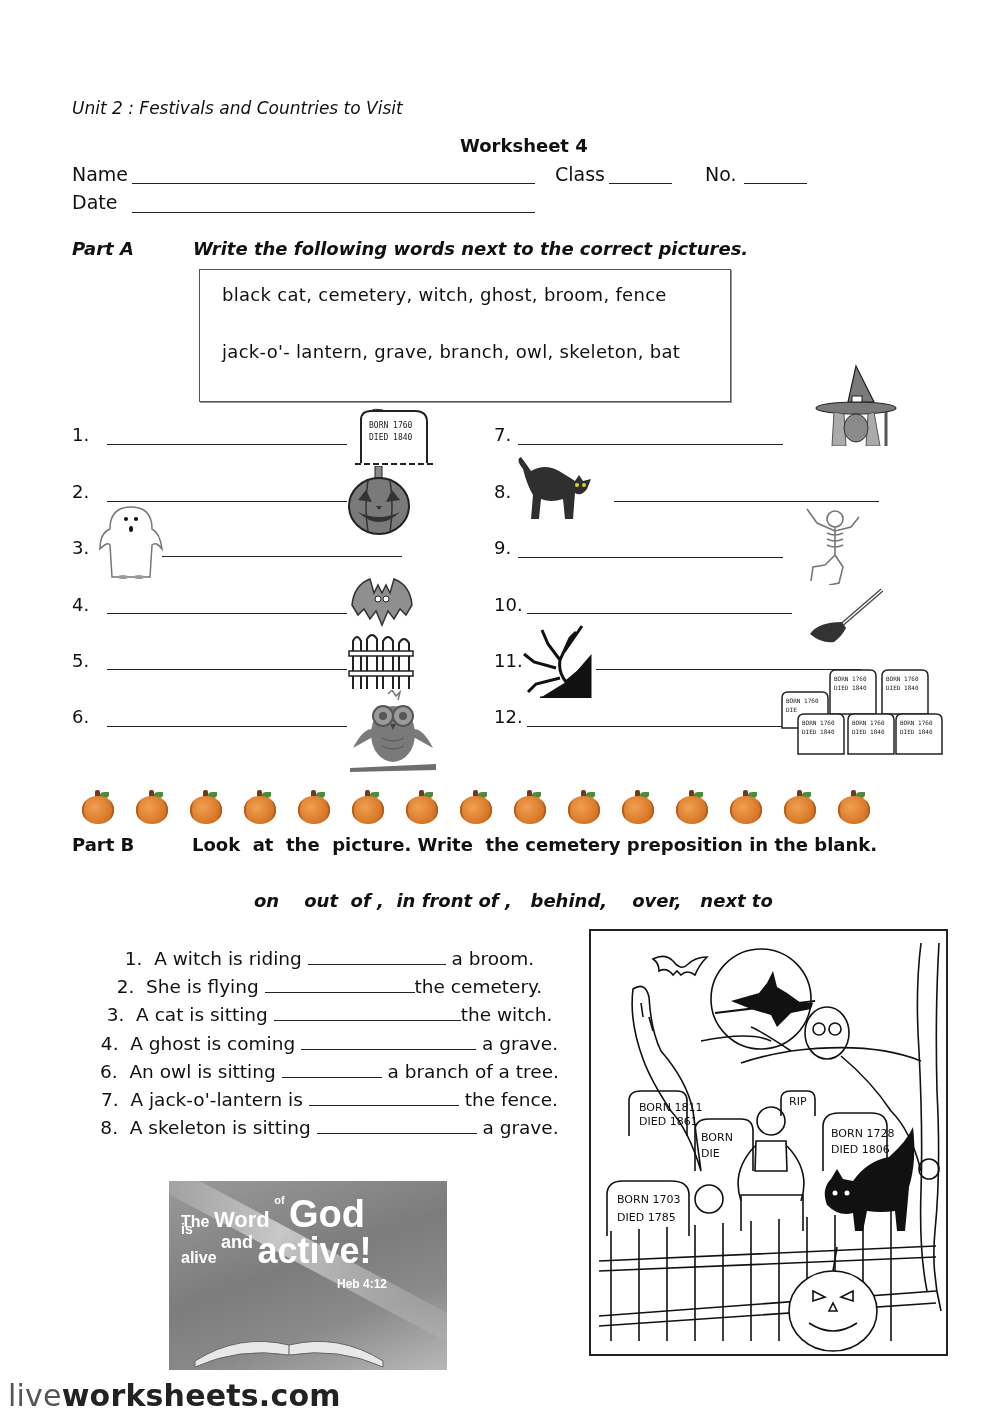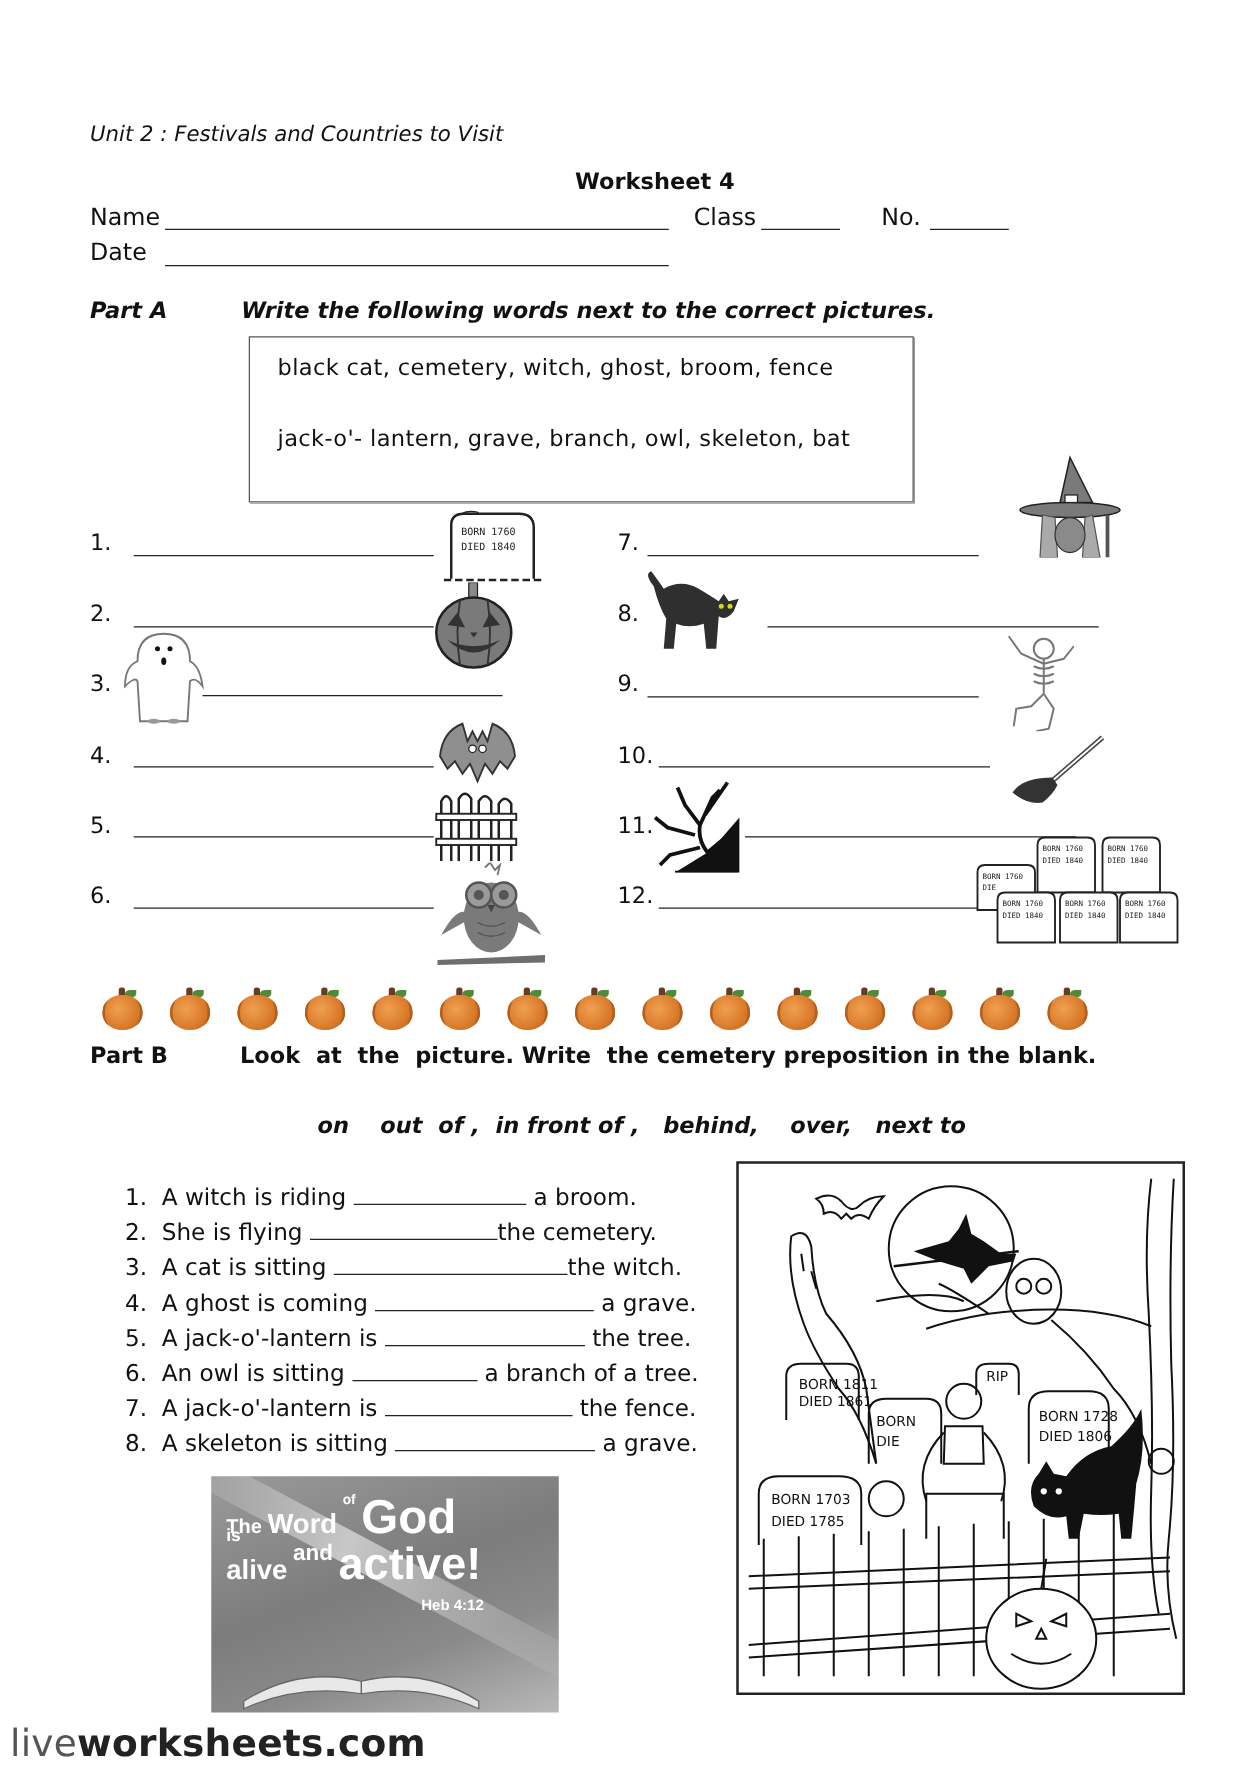--- a/index.html
+++ b/index.html
@@ -17,21 +17,21 @@
   .row { position:absolute; font-size:18px; }
   .pic { position:absolute; }
   .pumpkin-row { position:absolute; left:78px; top:786px; width:810px; height:42px; display:flex; align-items:center; gap:0; }
   .pk { width:40px; height:34px; position:relative; margin-right:14px; }
   .pk .body { position:absolute; left:4px; top:6px; width:32px; height:28px; border-radius:48%;
               background:radial-gradient(circle at 40% 40%, #f0a050 0%, #d97a2a 60%, #b55e1c 100%);
               box-shadow: inset 8px 0 0 -6px #b55e1c, inset -8px 0 0 -6px #b55e1c; }
   .pk .stem { position:absolute; left:17px; top:0; width:5px; height:8px; background:#6b3b1f; border-radius:2px; }
   .pk .leaf { position:absolute; left:22px; top:2px; width:9px; height:6px; background:#4f8a3a; border-radius:50% 0 50% 0; }
   .prep-list { position:absolute; left:100px; top:945px; font-size:18.5px; line-height:28.2px; }
-  .prep-list div { white-space:nowrap; }
+  .prep-list div { white-space:nowrap;text-align:center; }
   .scene { position:absolute; left:589px; top:929px; width:355px; height:423px; border:2px solid #222; background:#fff; overflow:hidden; }
   .bible { position:absolute; left:169px; top:1181px; width:278px; height:189px;
            background:linear-gradient(160deg,#9a9a9a 0%,#7c7c7c 45%,#8a8a8a 70%,#b8b8b8 100%); overflow:hidden; }
   .footer { position:absolute; left:8px; top:1378px; font-size:30px; color:#333; letter-spacing:0.2px; }
   .footer .light { font-weight:normal; color:#555; }
   .footer .strong { font-weight:bold; color:#222; }
 </style>
 </head>
 <body>
 
@@ -295,21 +295,20 @@
 
 <div class="abs bold t18" style="left:72px;top:834px;">Part B</div>
 <div class="abs bold t18" style="left:192px;top:834px;white-space:pre;">Look  at  the  picture. Write  the cemetery preposition in the blank.</div>
 <div class="abs bold italic t18" style="left:254px;top:890px;white-space:pre;">on    out  of ,  in front of ,   behind,    over,   next to</div>
 
 <div class="prep-list">
   <div><span>1.</span>&nbsp;&nbsp;<span>A  witch is riding</span> <span class="blank" style="width:138px;"></span> <span>a broom.</span></div>
   <div><span>2.</span>&nbsp;&nbsp;<span>She is flying</span> <span class="blank" style="width:150px;"></span><span>the cemetery.</span></div>
   <div><span>3.</span>&nbsp;&nbsp;<span>A cat is sitting</span> <span class="blank" style="width:187px;"></span><span>the witch.</span></div>
   <div><span>4.</span>&nbsp;&nbsp;<span>A ghost is coming</span> <span class="blank" style="width:175px;"></span> <span>a grave.</span></div>
-  <div><span>5.</span>&nbsp;&nbsp;<span>A jack-o'-lantern is</span> <span class="blank" style="width:160px;"></span> <span>the tree.</span></div>
   <div><span>6.</span>&nbsp;&nbsp;<span>An owl is sitting</span> <span class="blank" style="width:100px;"></span> <span>a branch of a tree.</span></div>
   <div><span>7.</span>&nbsp;&nbsp;<span>A jack-o'-lantern is</span> <span class="blank" style="width:150px;"></span> <span>the fence.</span></div>
   <div><span>8.</span>&nbsp;&nbsp;<span>A skeleton is sitting</span> <span class="blank" style="width:160px;"></span> <span>a grave.</span></div>
 </div>
 
 <div class="scene">
   <svg width="355" height="423" viewBox="0 0 355 423">
     <g fill="none" stroke="#111" stroke-width="1.6">
 
       <path d="M62 28 Q74 22 82 30 Q90 40 96 34 Q104 26 116 26 Q108 34 104 44 Q96 38 90 44 L86 40 L82 44 Q76 36 68 40 Q68 32 62 28 Z"></path>
@@ -377,21 +376,21 @@
   <div style="position:absolute;left:12px;top:14px;color:#fff;font-family:'Liberation Sans',sans-serif;font-weight:bold;line-height:1;">
     <span style="font-size:16px;">The</span>
     <span style="font-size:22px;">Word</span>
     <span style="font-size:11px;vertical-align:top;">of</span>
     <span style="font-size:38px;">God</span>
   </div>
   <div style="position:absolute;left:12px;top:40px;color:#fff;font-family:'Liberation Sans',sans-serif;font-weight:bold;line-height:1;">
     <span style="font-size:14px;">is</span>
   </div>
   <div style="position:absolute;left:12px;top:52px;color:#fff;font-family:'Liberation Sans',sans-serif;font-weight:bold;line-height:1;">
-    <span style="font-size:22px;">alive</span>
+    <span style="font-size:16px;">alive</span>
     <span style="font-size:18px;vertical-align:top;">and</span>
     <span style="font-size:36px;">active!</span>
   </div>
   <div style="position:absolute;left:168px;top:96px;color:#fff;font-family:'Liberation Sans',sans-serif;font-weight:bold;font-size:12px;">Heb 4:12</div>
   <svg style="position:absolute;left:20px;top:140px;" width="200" height="48">
     <path d="M6 40 Q50 12 100 24 Q150 12 194 40 L194 46 Q150 26 100 34 Q50 26 6 46 Z" fill="#e8e8e8" stroke="#666"></path>
     <path d="M100 24 L100 34" stroke="#555"></path>
   </svg>
 </div>
 

